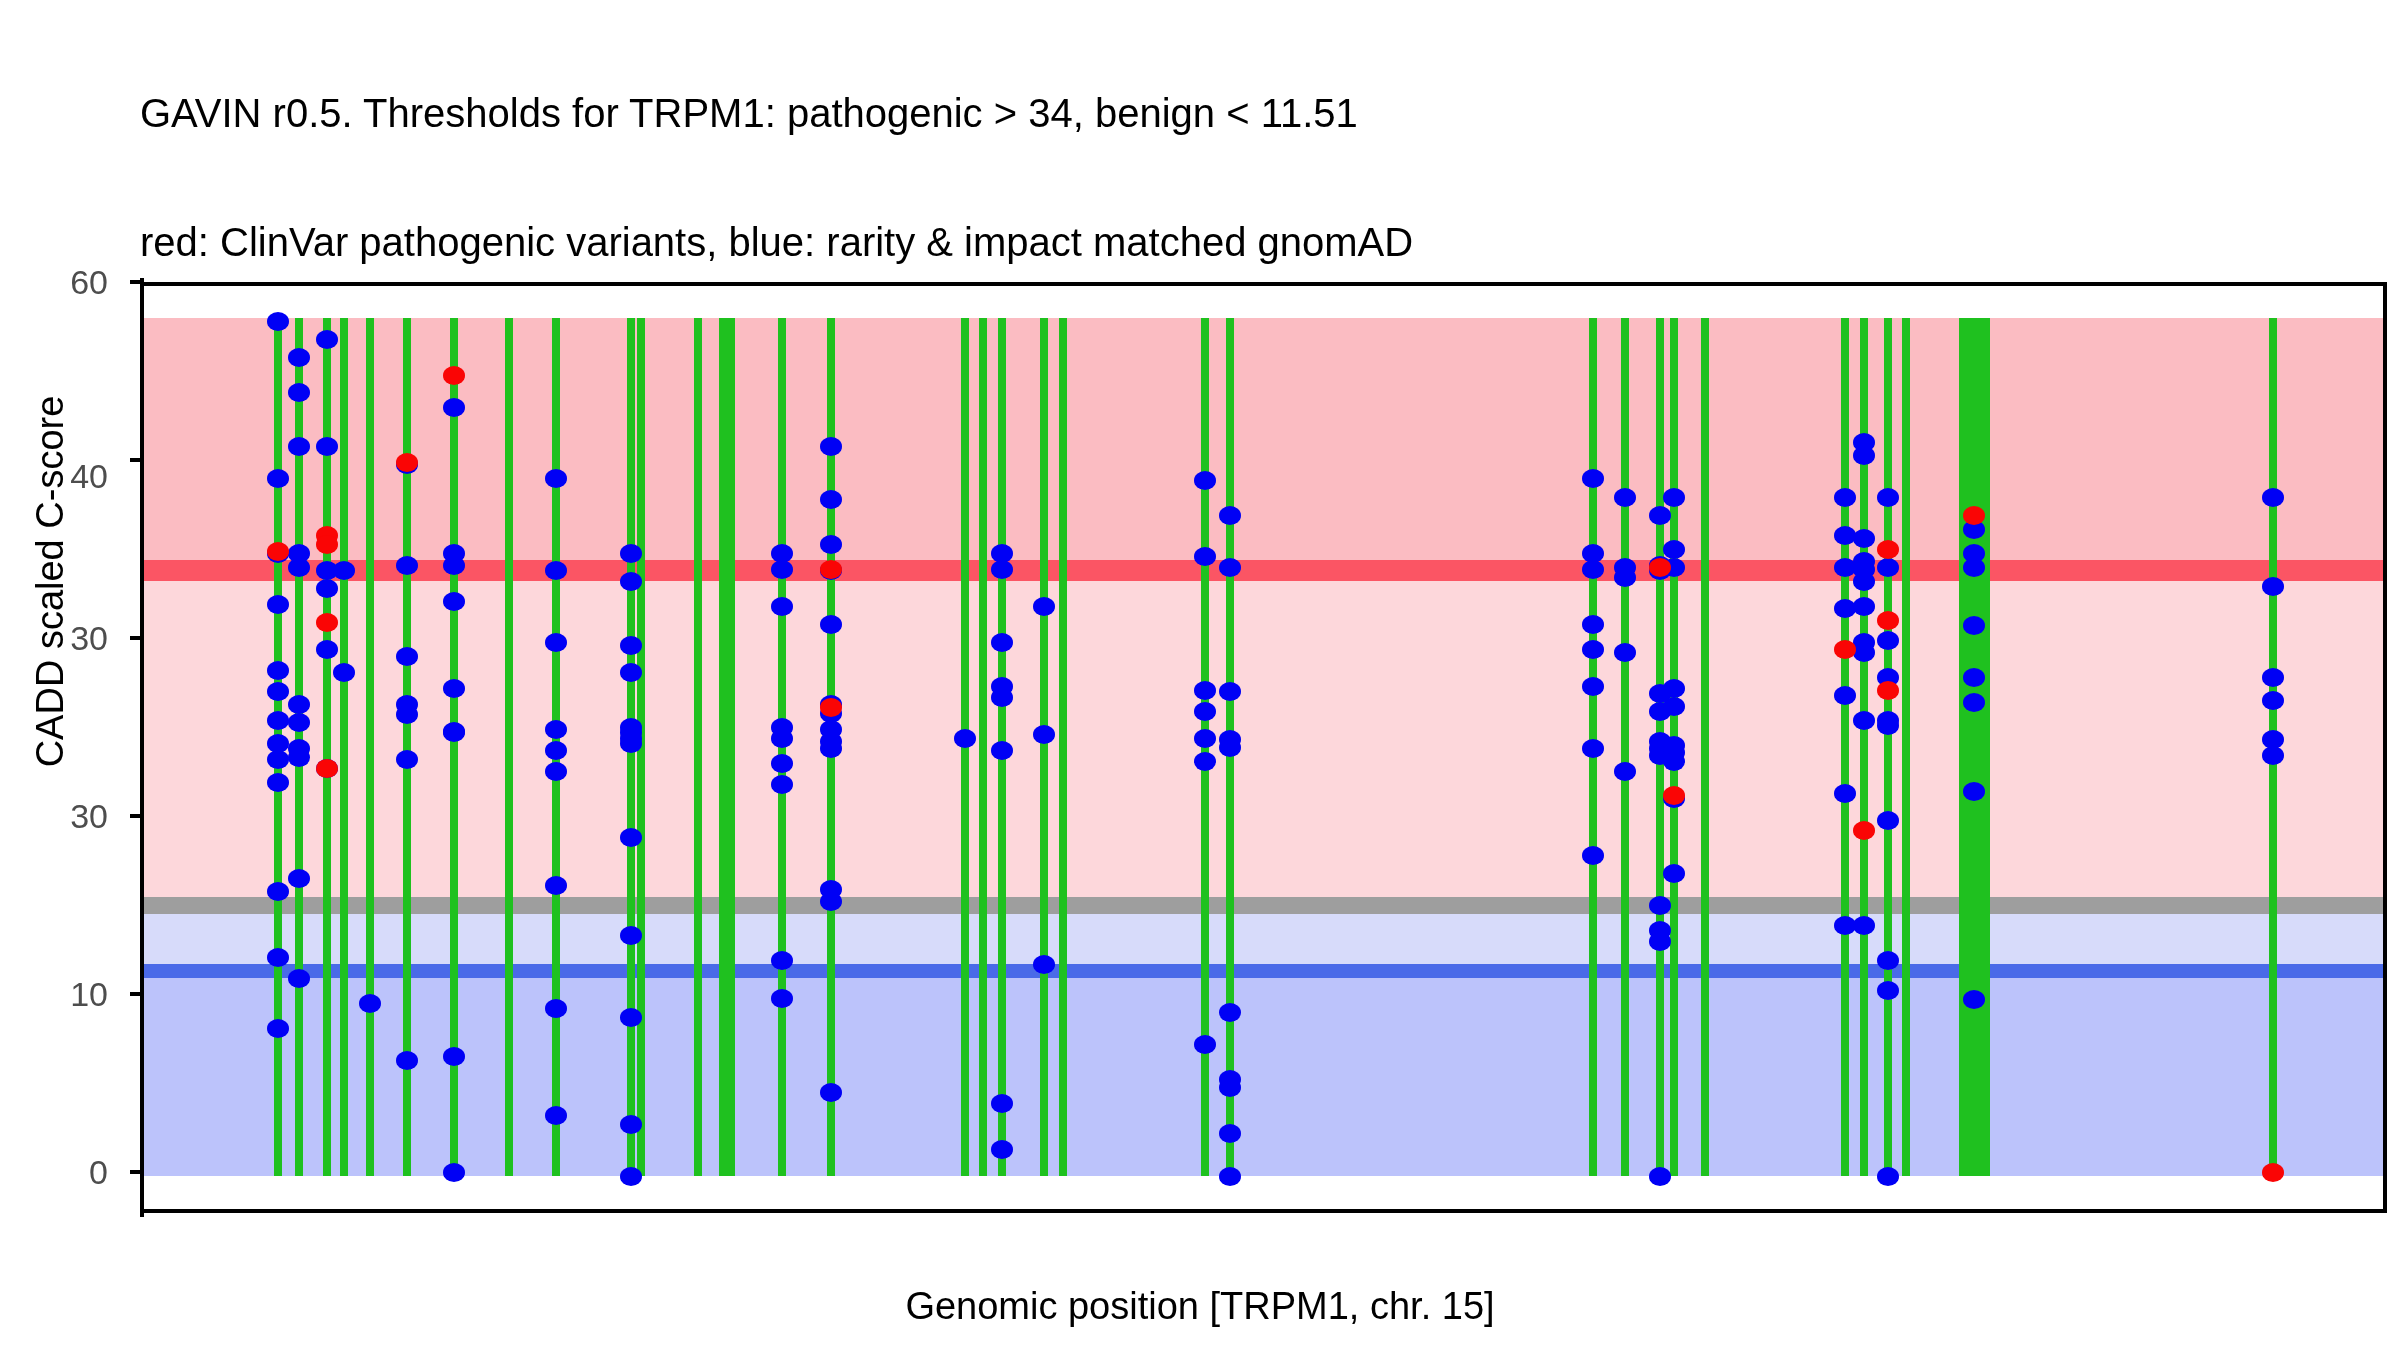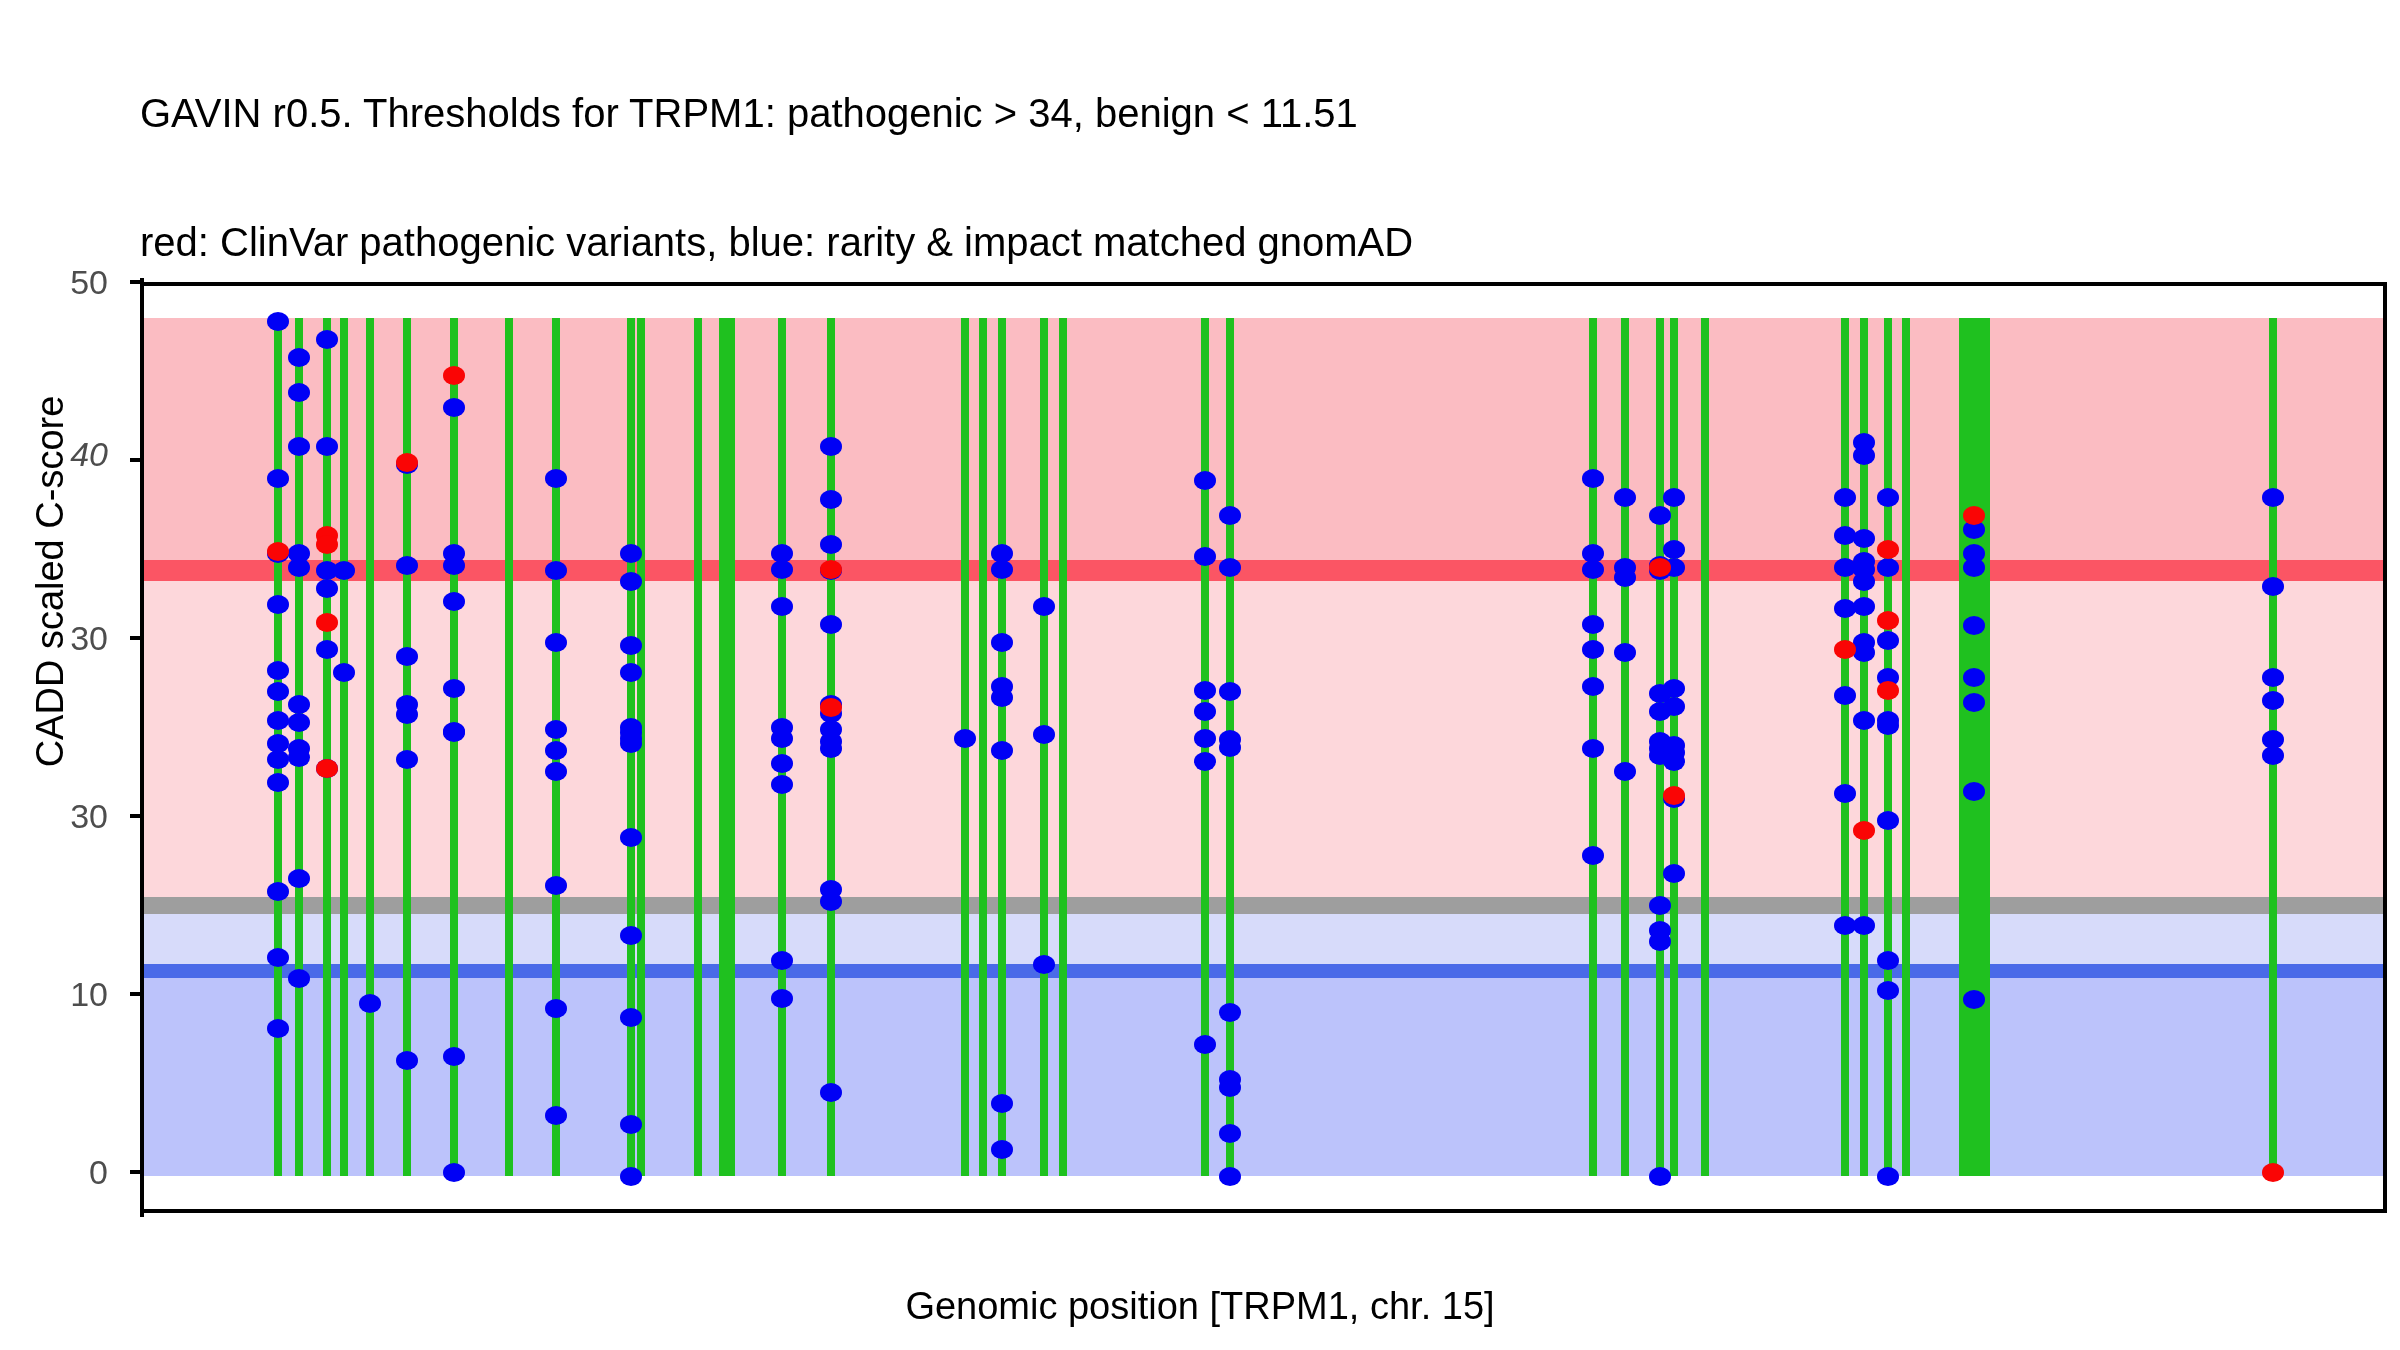--- a/index.html
+++ b/index.html
@@ -334,21 +334,21 @@
     <div class="axisline" style="left:24px;top:0;width:4px;height:100%;"></div>
   <div class="ytick" style="top: 892px;"></div>
       <div class="ylab" style="top: 894px;">0</div>
       <div class="ytick" style="top: 714px;"></div>
       <div class="ylab" style="top: 716px;">10</div>
       <div class="ytick" style="top: 536px;"></div>
       <div class="ylab" style="top: 538px;">30</div>
       <div class="ytick" style="top: 358px;"></div>
       <div class="ylab" style="top: 360px;">30</div>
       <div class="ytick" style="top: 180px;"></div>
-      <div class="ylab" style="top: 176px; font-style: italic;">40</div>
+      <div class="ylab" style="top: 198px;">40</div>
       <div class="ytick" style="top: 2px;"></div>
-      <div class="ylab" style="top: 4px;">50</div>
+      <div class="ylab" style="top: 4px;">60</div>
     </div>
   <div id="ylabel">CADD scaled C-score</div>
 
   <div id="xlabel">Genomic position [TRPM1, chr. 15]</div>
 
 </div>
 
 </body></html>

